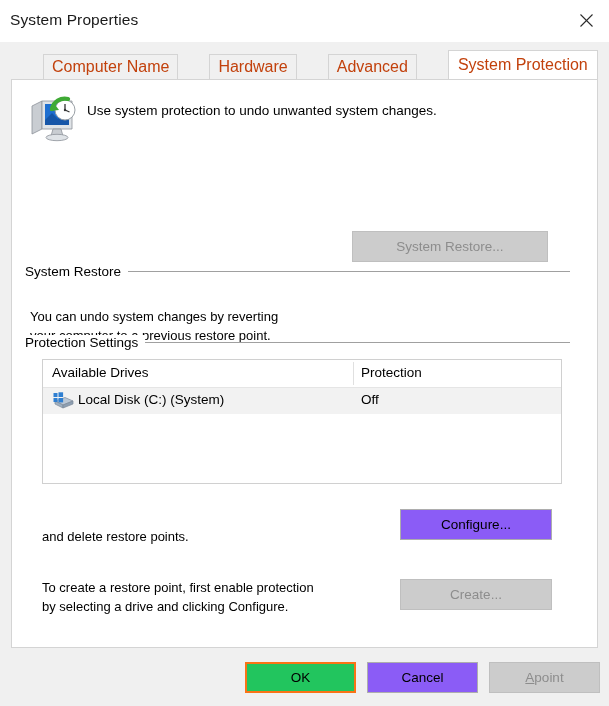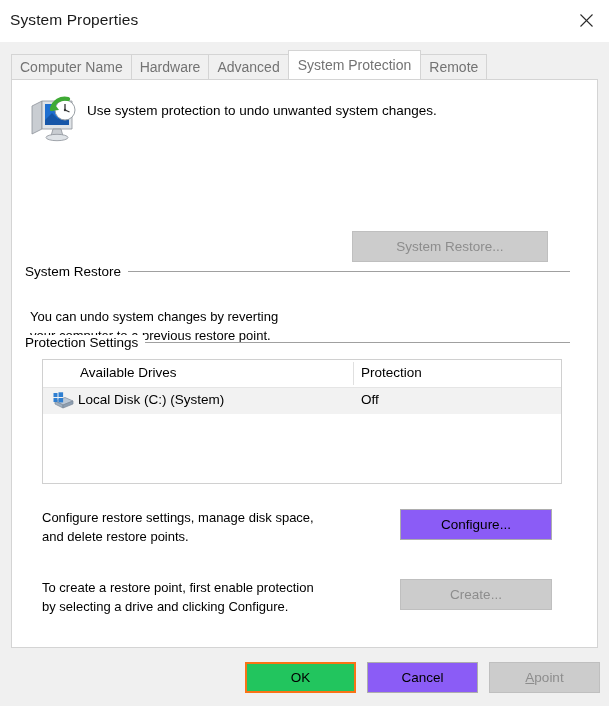--- a/index.html
+++ b/index.html
@@ -58,26 +58,27 @@
   }
   .tab {
     height: 24px;
     padding: 0 8px;
     background: #f0f0f0;
     border: 1px solid #d4d4d4;
     border-bottom: none;
     margin-right: -1px;
     display: flex;
     align-items: center;
-    font-size: 14px;
-    color: #737373;
+    font-size: 16px;
+    color: #c2410c;
     white-space: nowrap;
     cursor: default;
     position: relative;
     z-index: 1;
+    margin-left: 32px;
   }
   .tab.active {
     background: #ffffff;
     border-color: #d4d4d4;
     height: 28px;
     margin-top: -4px;
     z-index: 3;
     padding: 0 9px;
   }
 
@@ -268,21 +269,21 @@
     <span>your computer to a previous restore point.</span>
   </div>
 
   <button class="btn disabled" style="left:340px; top:151px; width:196px; height:31px;" id="btn-system-restore" disabled="">System Restore...</button>
 
   <div class="group-label" style="left:13px; top:255px;">Protection Settings</div>
   <div class="group-line" id="ps-line" style="top: 262px; left: 133px; width: 425px;"></div>
 
   <div class="table">
     <div class="thead">
-      <div class="th" style="left:9px;margin-left:28px;">Available Drives</div>
+      <div class="th" style="left:9px;">Available Drives</div>
       <div class="th-divider"></div>
       <div class="th" style="left:318px;">Protection</div>
     </div>
     <div class="row">
       <div class="row-icon">
         <svg width="22" height="18" viewBox="0 0 22 18">
 
           <path d="M3 9 L13 5.5 L21 9 L11 13 Z" fill="#b9c6d4" stroke="#7c8a99" stroke-width="0.7"></path>
           <path d="M3 9 L11 13 L11 16 L3 12 Z" fill="#9fb0c1" stroke="#7c8a99" stroke-width="0.7"></path>
           <path d="M11 13 L21 9 L21 12 L11 16 Z" fill="#8d9fb2" stroke="#7c8a99" stroke-width="0.7"></path>
@@ -292,21 +293,21 @@
           <rect x="1.5" y="6" width="4" height="4" fill="#2f7fd1"></rect>
           <rect x="6.5" y="6" width="4.6" height="4.4" fill="#2f7fd1"></rect>
         </svg>
       </div>
       <div class="cell-drive">Local Disk (C:) (System)</div>
       <div class="cell-prot">Off</div>
     </div>
   </div>
 
   <div class="para" style="left:30px; top:428px;">
-    <span>Configure restore settings, manage disk space,</span><br>
+    <br>
     <span>and delete restore points.</span>
   </div>
   <button class="btn" style="left:388px; top:429px; width:152px; height:31px;" id="btn-configure">Configure...</button>
 
   <div class="para" style="left:30px; top:498px;">
     <span>To create a restore point, first enable protection</span><br>
     <span>by selecting a drive and clicking Configure.</span>
   </div>
   <button class="btn disabled" style="left:388px; top:499px; width:152px; height:31px;" id="btn-create" disabled="">Create...</button>
 </div>

